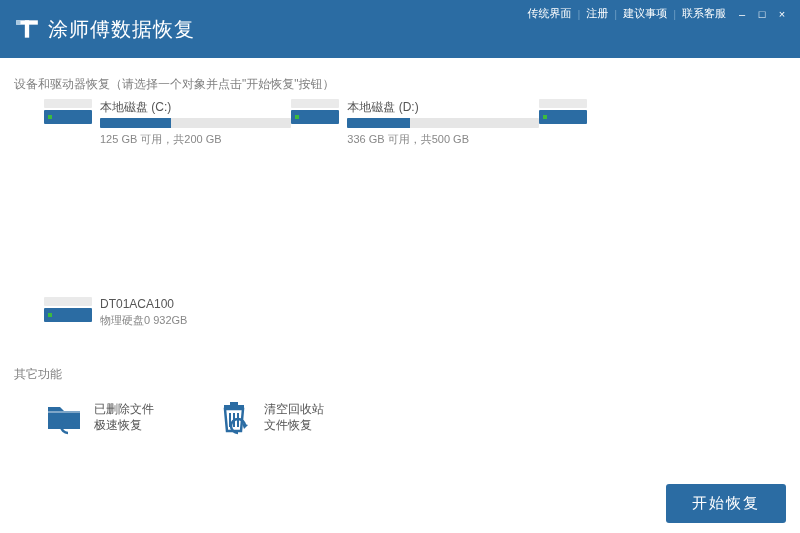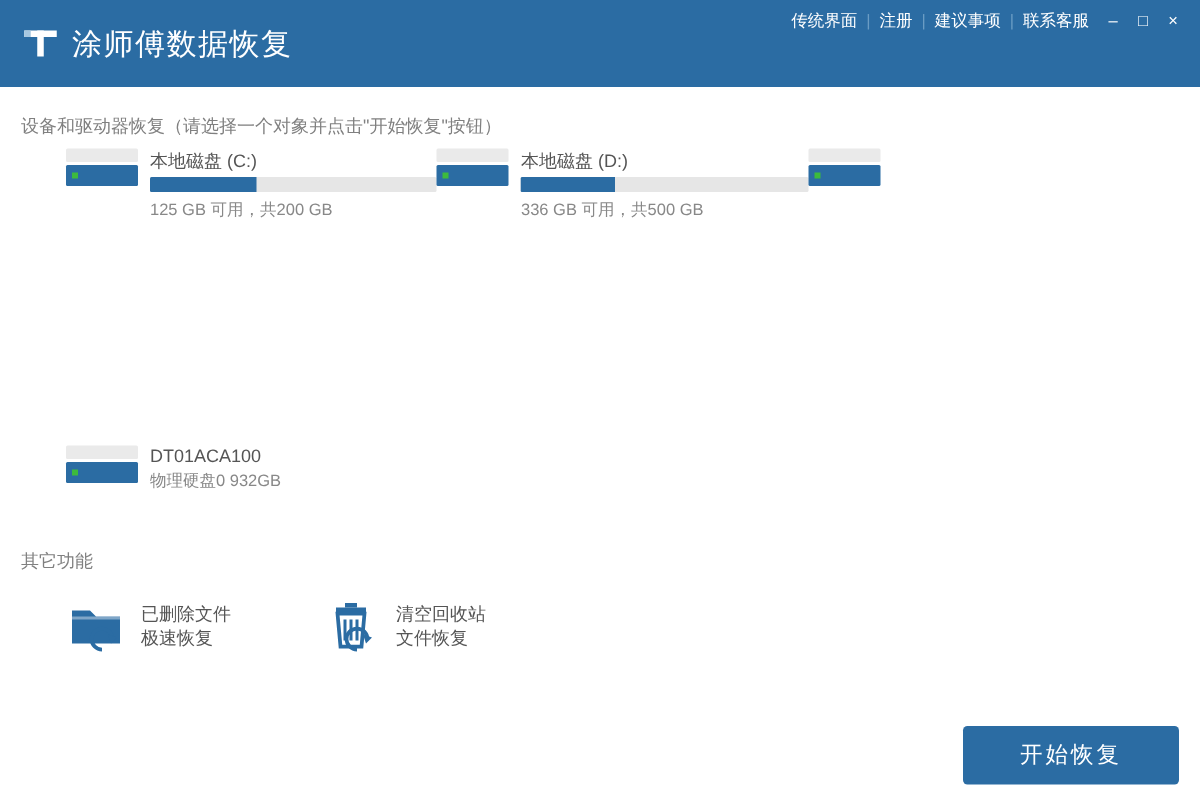--- a/index.html
+++ b/index.html
@@ -33,21 +33,21 @@
 .disk-item { display: flex; gap: 8px; padding: 0 14px 0 44px; cursor: pointer; margin-top: 35px; }
 
 .other-section { margin-top: 20px; }
 .other-row { display: flex; gap: 60px; padding: 8px 14px 0 44px; }
 .other-item { display: flex; align-items: center; gap: 10px; cursor: pointer; }
 .other-icon { width: 40px; height: 40px; }
 .other-text { display: flex; flex-direction: column; }
 .other-text span { color: #555; font-size: 12px; line-height: 16px; }
 
 .footer { position: absolute; bottom: 10px; right: 14px; }
-.start-btn { background: #2b6ca3; color: #fff; border: none; padding: 10px 38px; font-size: 15px; border-radius: 3px; cursor: pointer; letter-spacing: 2px; }
+.start-btn { background: #2b6ca3; color: #fff; border: none; padding: 10px 26px; font-size: 15px; border-radius: 3px; cursor: pointer; letter-spacing: 2px; }
 
 .drive-graphic { position: relative; width: 48px; flex-shrink: 0; }
 .drive-graphic .shell { background: #eaeaea; width: 48px; height: 9px; border-radius: 1px; margin-bottom: 2px; }
 .drive-graphic .fill { background: #2b6ca3; width: 48px; height: 14px; border-radius: 1px; position: relative; }
 .drive-graphic .led { position: absolute; left: 4px; top: 5px; width: 4px; height: 4px; background: #3dbb3d; }
 </style>
 </head>
 <body>
 
 <div class="header">

